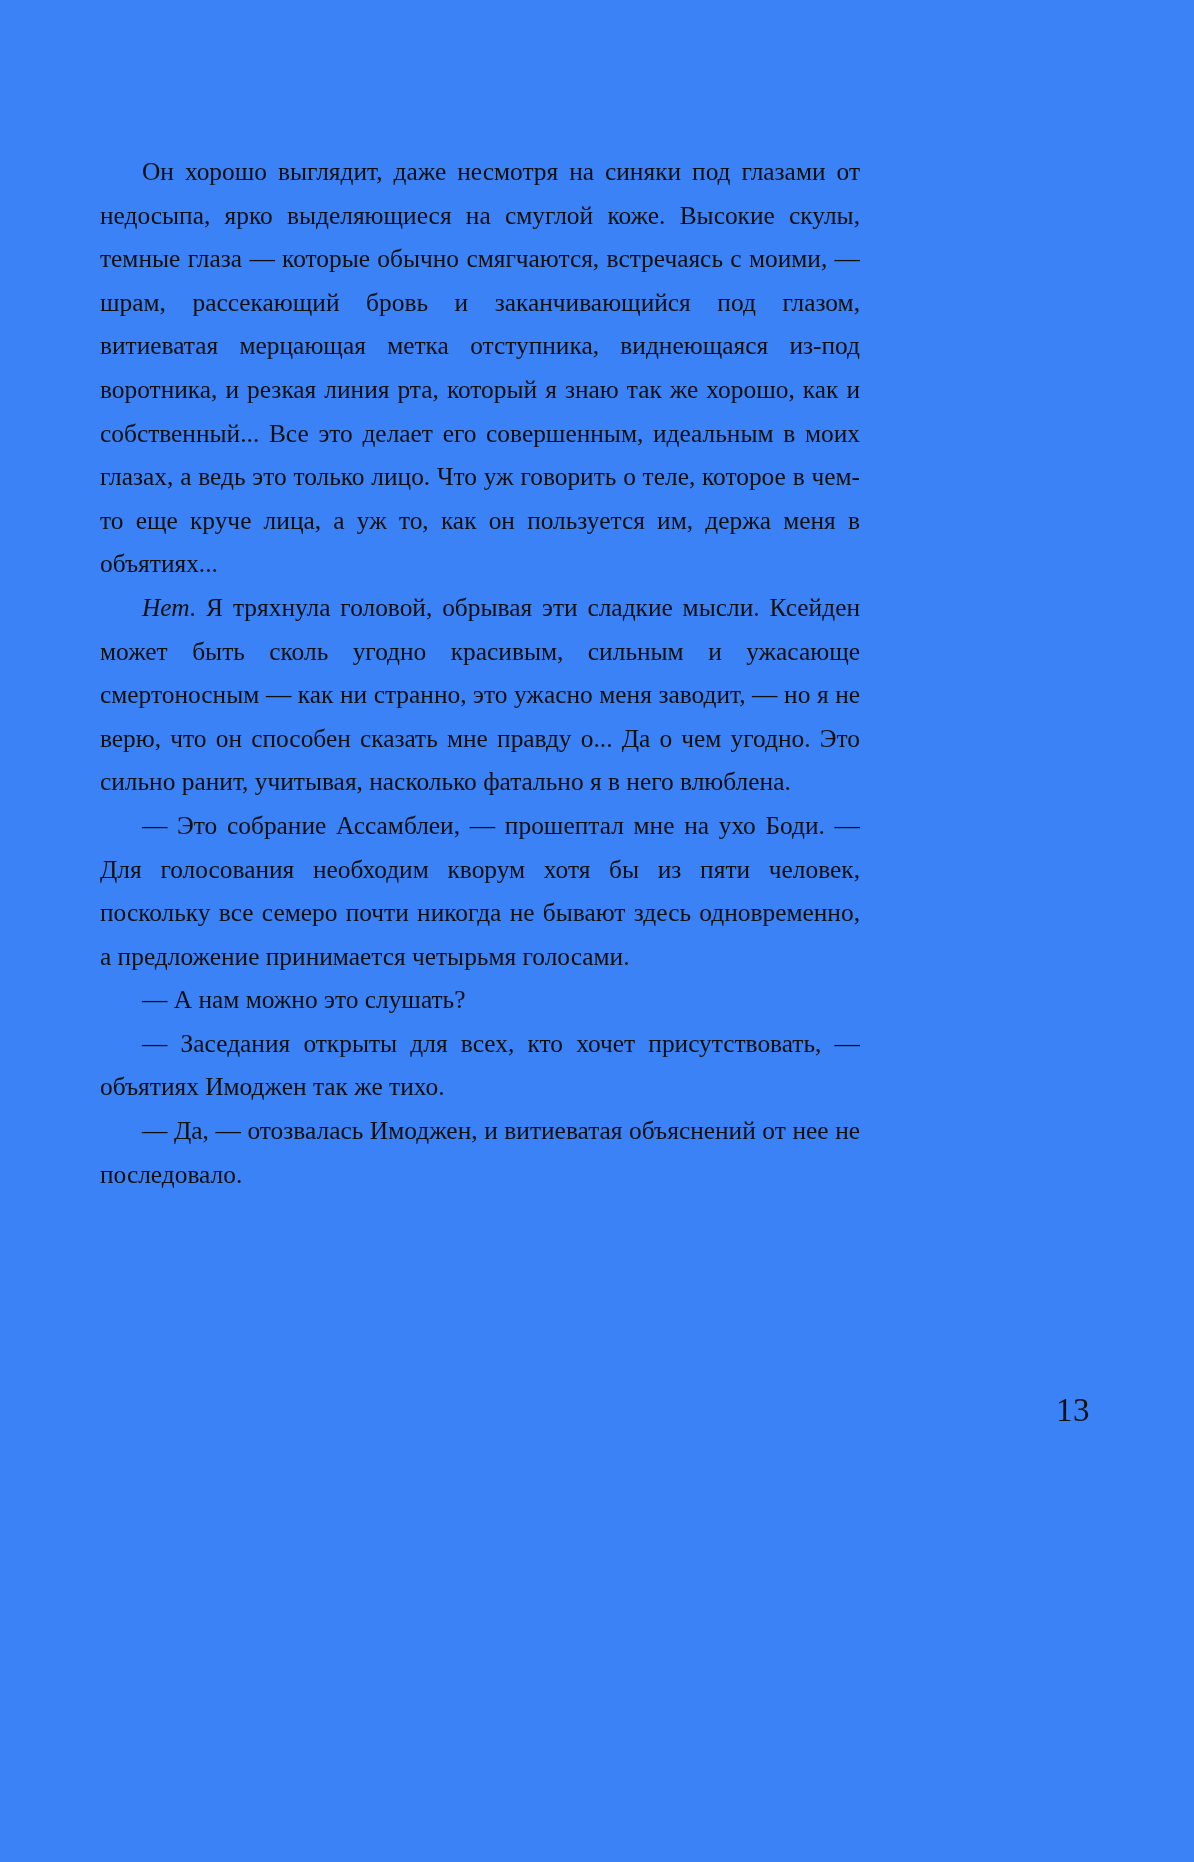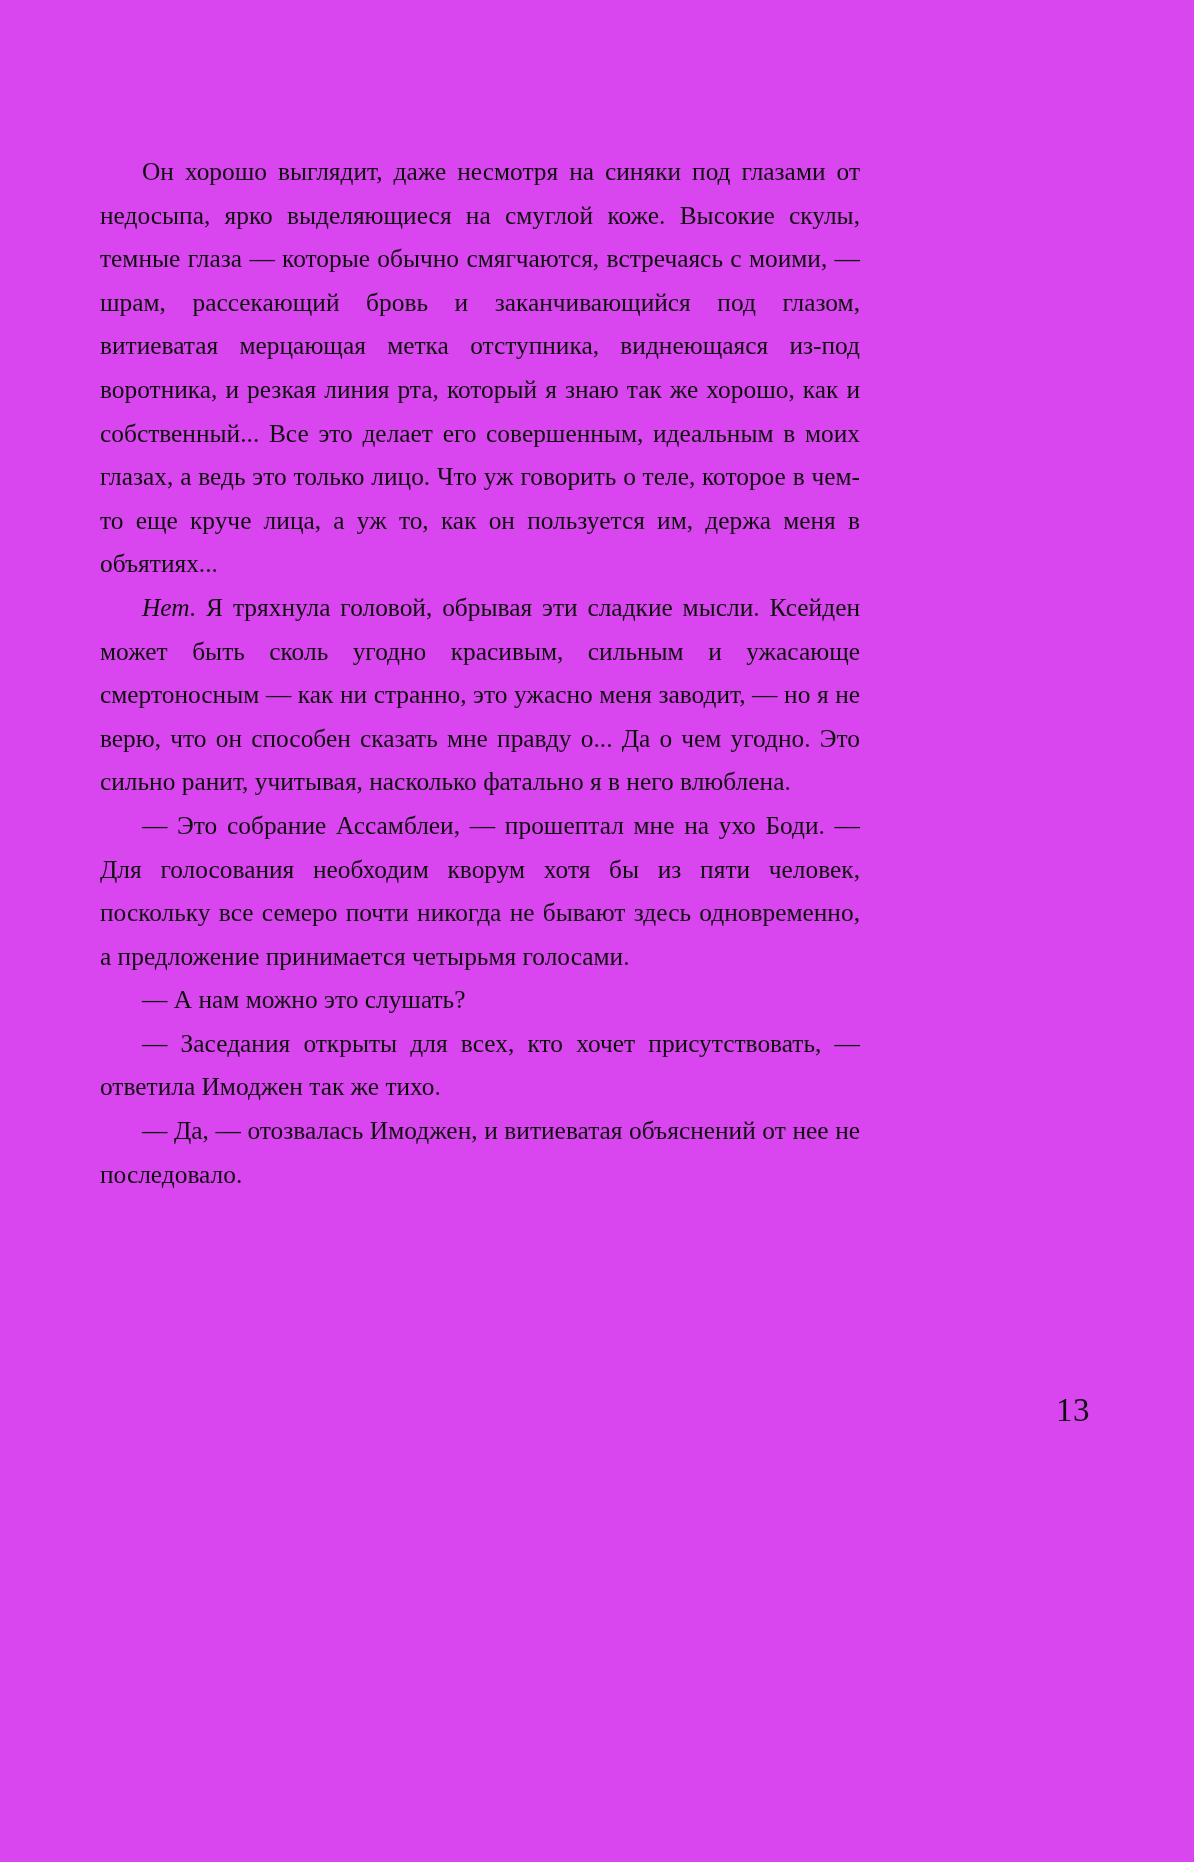--- a/index.html
+++ b/index.html
@@ -4,21 +4,21 @@
 <style>
   html, body {
     margin: 0;
     padding: 0;
     background: #ffffff;
   }
   .page {
     position: relative;
     width: 1194px;
     height: 1862px;
-    background: #d946ef;
+    background: #3b82f6;
     box-sizing: border-box;
     overflow: hidden;
   }
   .text-block {
     position: absolute;
     left: 100px;
     top: 150px;
     width: 760px;
     font-family: "Liberation Serif", "DejaVu Serif", serif;
     font-size: 25.4px;
@@ -59,21 +59,21 @@
     <p class="para"><span>Он хорошо выглядит, даже несмотря на синяки под глазами от недосыпа, ярко выделяющиеся на смуглой коже. Высокие скулы, темные глаза — которые обычно смягчаются, встречаясь с моими, — шрам, рассекающий бровь и заканчивающийся под глазом, витиеватая мерцающая метка отступника, виднеющаяся из-под воротника, и резкая линия рта, который я знаю так же хорошо, как и собственный... Все это делает его совершенным, идеальным в моих глазах, а ведь это только лицо. Что уж говорить о теле, которое в чем-то еще круче лица, а уж то, как он пользуется им, держа меня в объятиях...</span></p>
 
     <p class="para"><em>Нет.</em><span> Я тряхнула головой, обрывая эти сладкие мысли. Ксейден может быть сколь угодно красивым, сильным и ужасающе смертоносным — как ни странно, это ужасно меня заводит, — но я не верю, что он способен сказать мне правду о... Да о чем угодно. Это сильно ранит, учитывая, насколько фатально я в него влюблена.</span></p>
 
 
     <p class="para"><span>— Это собрание Ассамблеи, — прошептал мне на ухо Боди. — Для голосования необходим кворум хотя бы из пяти человек, поскольку все семеро почти никогда не бывают здесь одновременно, а предложение принимается четырьмя голосами.</span></p>
 
 
     <p class="para"><span>— А нам можно это слушать?</span></p>
 
-    <p class="para"><span>— Заседания открыты для всех, кто хочет присутствовать, — ответила Имоджен так же тихо.</span></p>
+    <p class="para"><span>— Заседания открыты для всех, кто хочет присутствовать, — объятиях Имоджен так же тихо.</span></p>
 
 
     <p class="para"><span>— Да, — отозвалась Имоджен, и витиеватая объяснений от нее не последовало.</span></p>
 
 
   </div>
 
   <div class="folio">13</div>
 
 </div>

